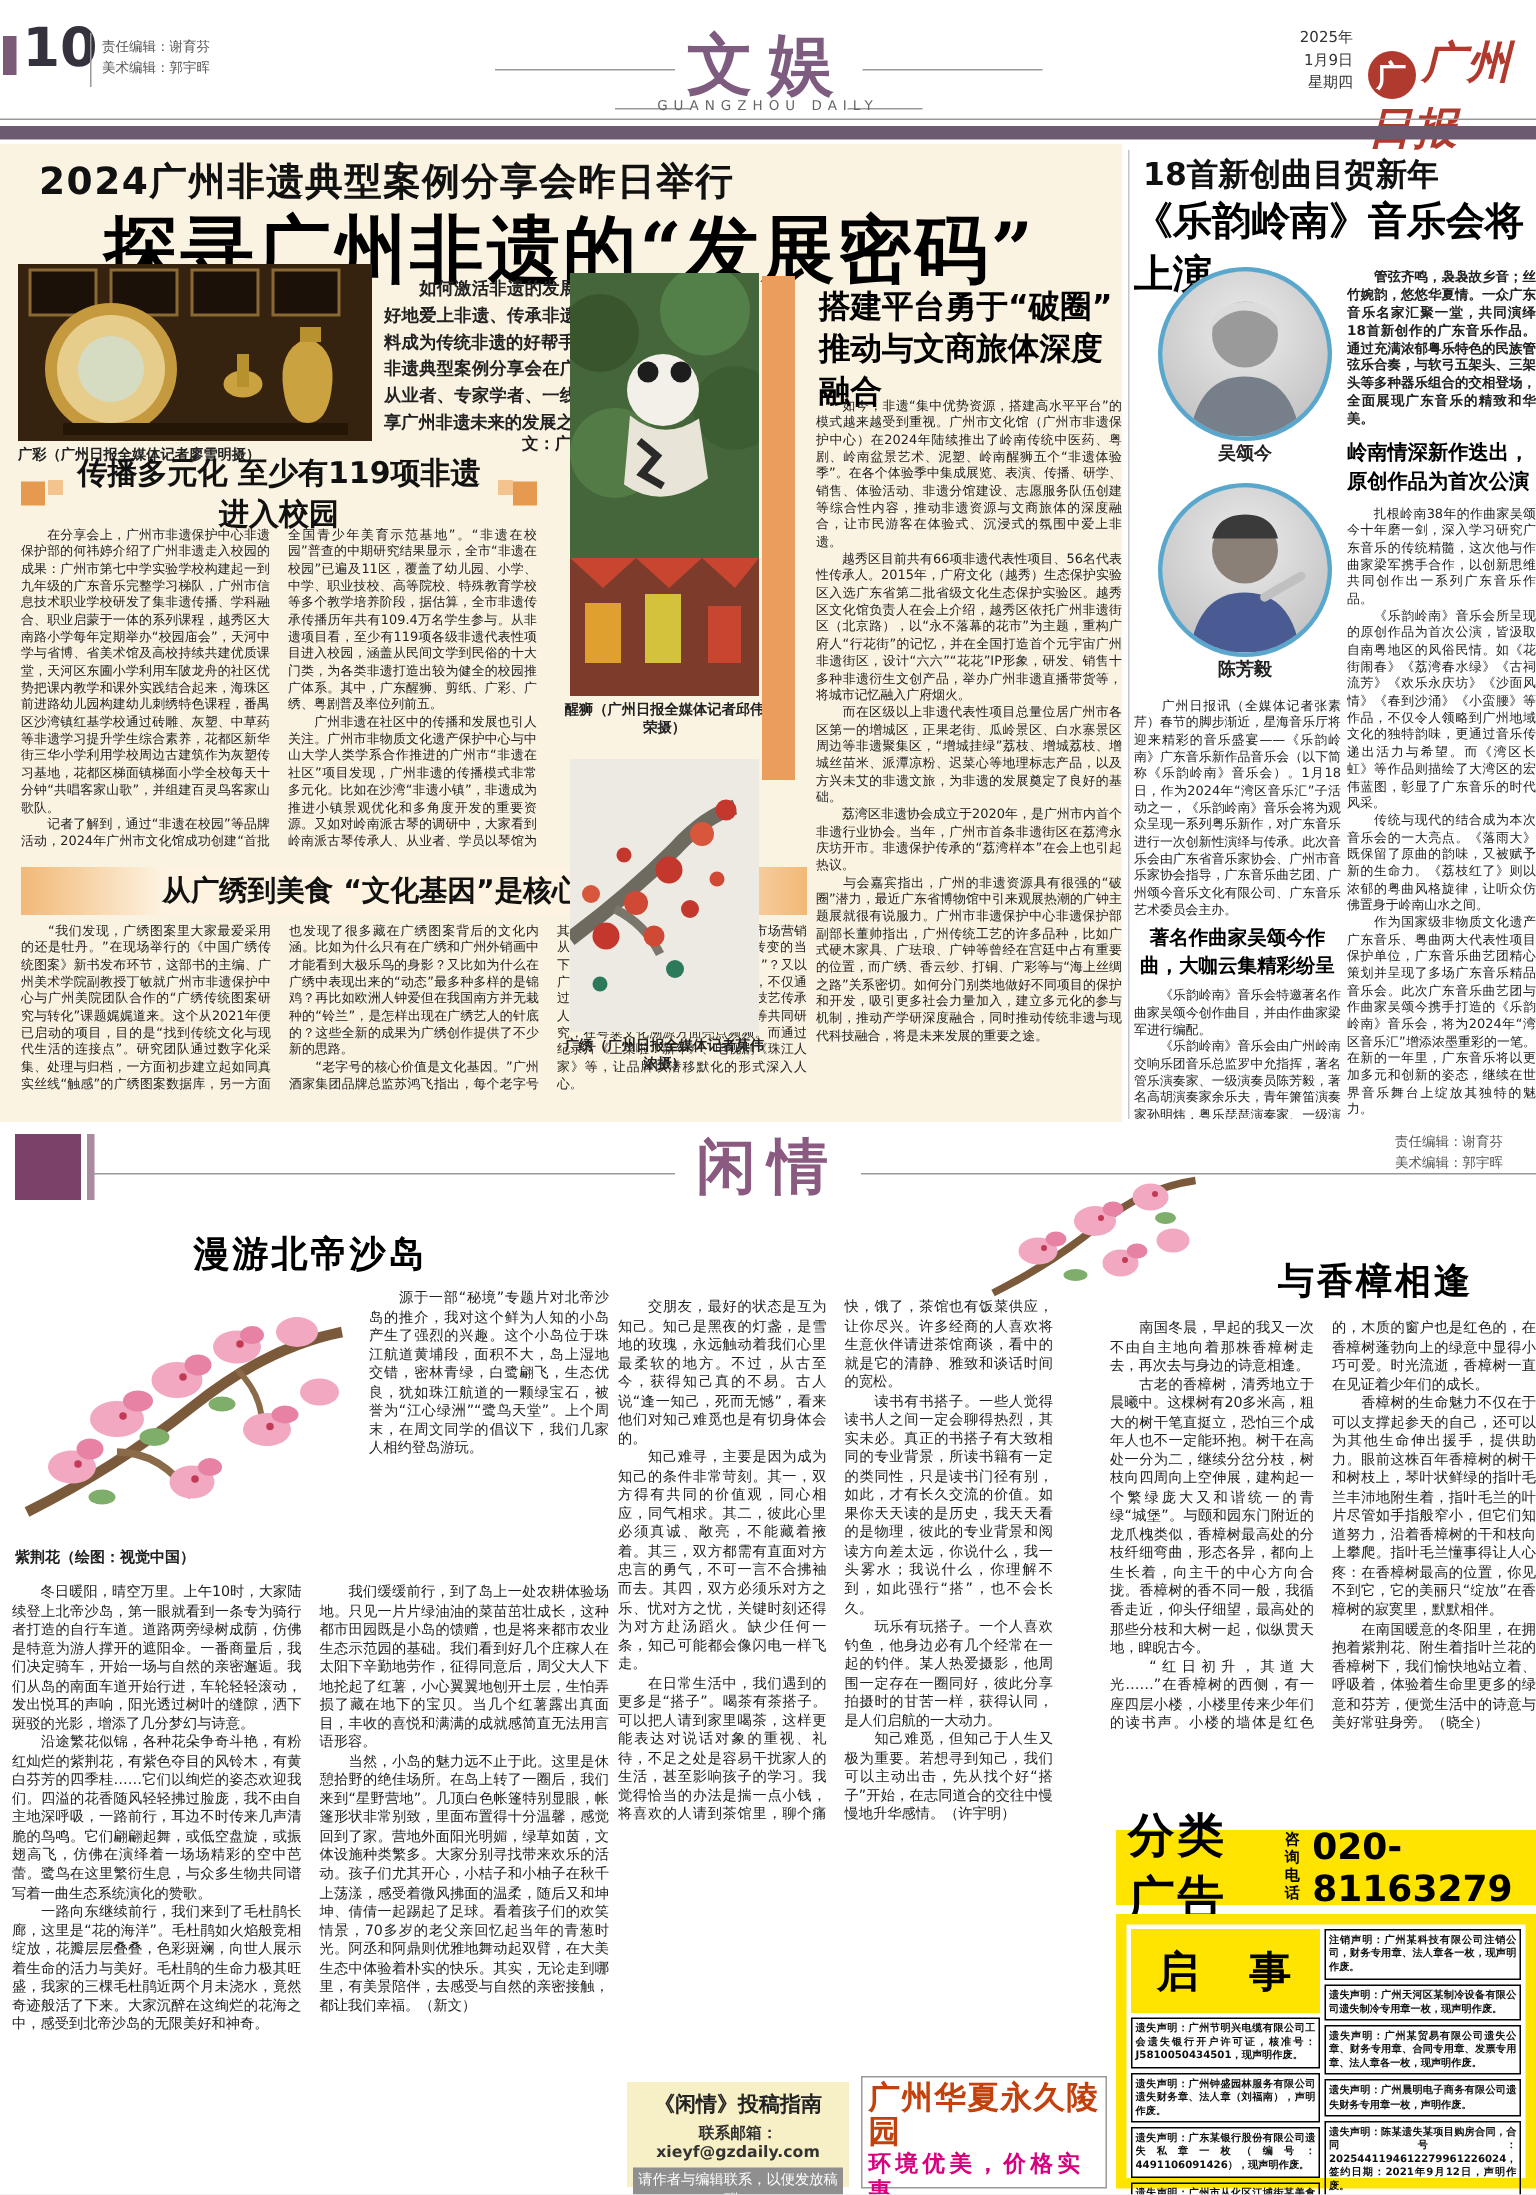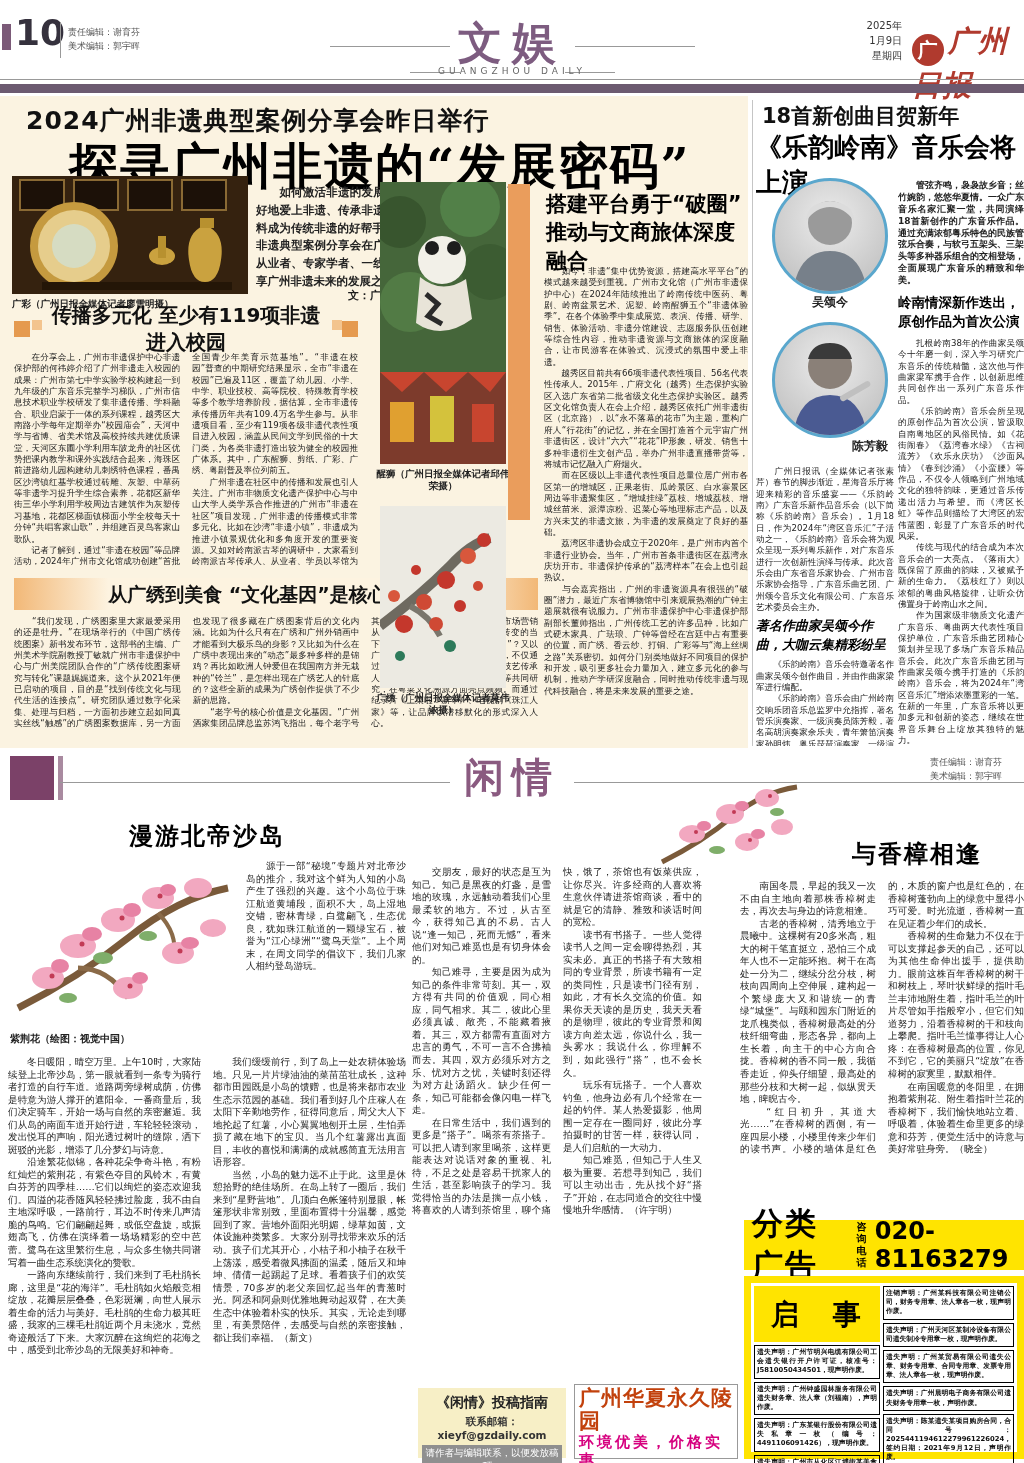--- a/index.html
+++ b/index.html
@@ -197,25 +197,25 @@
   <div class="b pname" style="left:772px;top:294px;width:116px;">吴颂今</div>
 
   <div class="b portrait" style="left:772px;top:322px;">
     <svg width="110" height="110" xmlns="http://www.w3.org/2000/svg">
       <circle cx="55" cy="42" r="22" fill="#8a8078"></circle>
       <path d="M33 34 q4 -16 22 -16 q18 0 22 16 z" fill="#3a3a3a"></path>
       <path d="M18 110 q6 -40 37 -40 q31 0 37 40 z" fill="#4a5a92"></path>
       <rect x="64" y="72" width="34" height="6" rx="3" fill="#c0c0c0" transform="rotate(-30 64 72)"></rect>
     </svg>
   </div>
-  <div class="b pname" style="left:772px;top:438px;width:116px;text-align:right;">陈芳毅</div>
+  <div class="b pname" style="left:772px;top:438px;width:116px;">陈芳毅</div>
 
   <div class="b" style="left:756px;top:466px;width:138px;height:280px;overflow:hidden;">
     <div class="t body9">　　广州日报讯（全媒体记者张素芹）春节的脚步渐近，星海音乐厅将迎来精彩的音乐盛宴——《乐韵岭南》广东音乐新作品音乐会（以下简称《乐韵岭南》音乐会）。1月18日，作为2024年“湾区音乐汇”子活动之一，《乐韵岭南》音乐会将为观众呈现一系列粤乐新作，对广东音乐进行一次创新性演绎与传承。此次音乐会由广东省音乐家协会、广州市音乐家协会指导，广东音乐曲艺团、广州颂今音乐文化有限公司、广东音乐艺术委员会主办。</div>
-    <div class="rsub" style="text-align:left;margin:4px 0;font-size:13px;font-style:italic;">著名作曲家吴颂今作曲，大咖云集精彩纷呈</div>
+    <div class="rsub" style="text-align:center;margin:4px 0;font-size:13px;">著名作曲家吴颂今作曲，大咖云集精彩纷呈</div>
     <div class="t body9">　　《乐韵岭南》音乐会特邀著名作曲家吴颂今创作曲目，并由作曲家梁军进行编配。
 　　《乐韵岭南》音乐会由广州岭南交响乐团音乐总监罗中允指挥，著名管乐演奏家、一级演奏员陈芳毅，著名高胡演奏家余乐夫，青年箫笛演奏家孙明炜，粤乐琵琶演奏家、一级演奏员陈文萃等，将与广东音乐曲艺团大乐队共同担纲演出。</div>
   </div>
 
   <div class="b" style="left:898px;top:180px;width:126px;height:566px;overflow:hidden;">
     <div class="t bold" style="font-size:9px;">　　管弦齐鸣，袅袅故乡音；丝竹婉韵，悠悠华夏情。一众广东音乐名家汇聚一堂，共同演绎18首新创作的广东音乐作品。通过充满浓郁粤乐特色的民族管弦乐合奏，与软弓五架头、三架头等多种器乐组合的交相登场，全面展现广东音乐的精致和华美。</div>
     <div class="rsub" style="margin:6px 0;">岭南情深新作迭出，
 原创作品为首次公演</div>
     <div class="t body9">　　扎根岭南38年的作曲家吴颂今十年磨一剑，深入学习研究广东音乐的传统精髓，这次他与作曲家梁军携手合作，以创新思维共同创作出一系列广东音乐作品。
 　　《乐韵岭南》音乐会所呈现的原创作品为首次公演，皆汲取自南粤地区的风俗民情。如《花街闹春》《荔湾春水绿》《古祠流芳》《欢乐永庆坊》《沙面风情》《春到沙涌》《小蛮腰》等作品，不仅令人领略到广州地域文化的独特韵味，更通过音乐传递出活力与希望。而《湾区长虹》等作品则描绘了大湾区的宏伟蓝图，彰显了广东音乐的时代风采。

